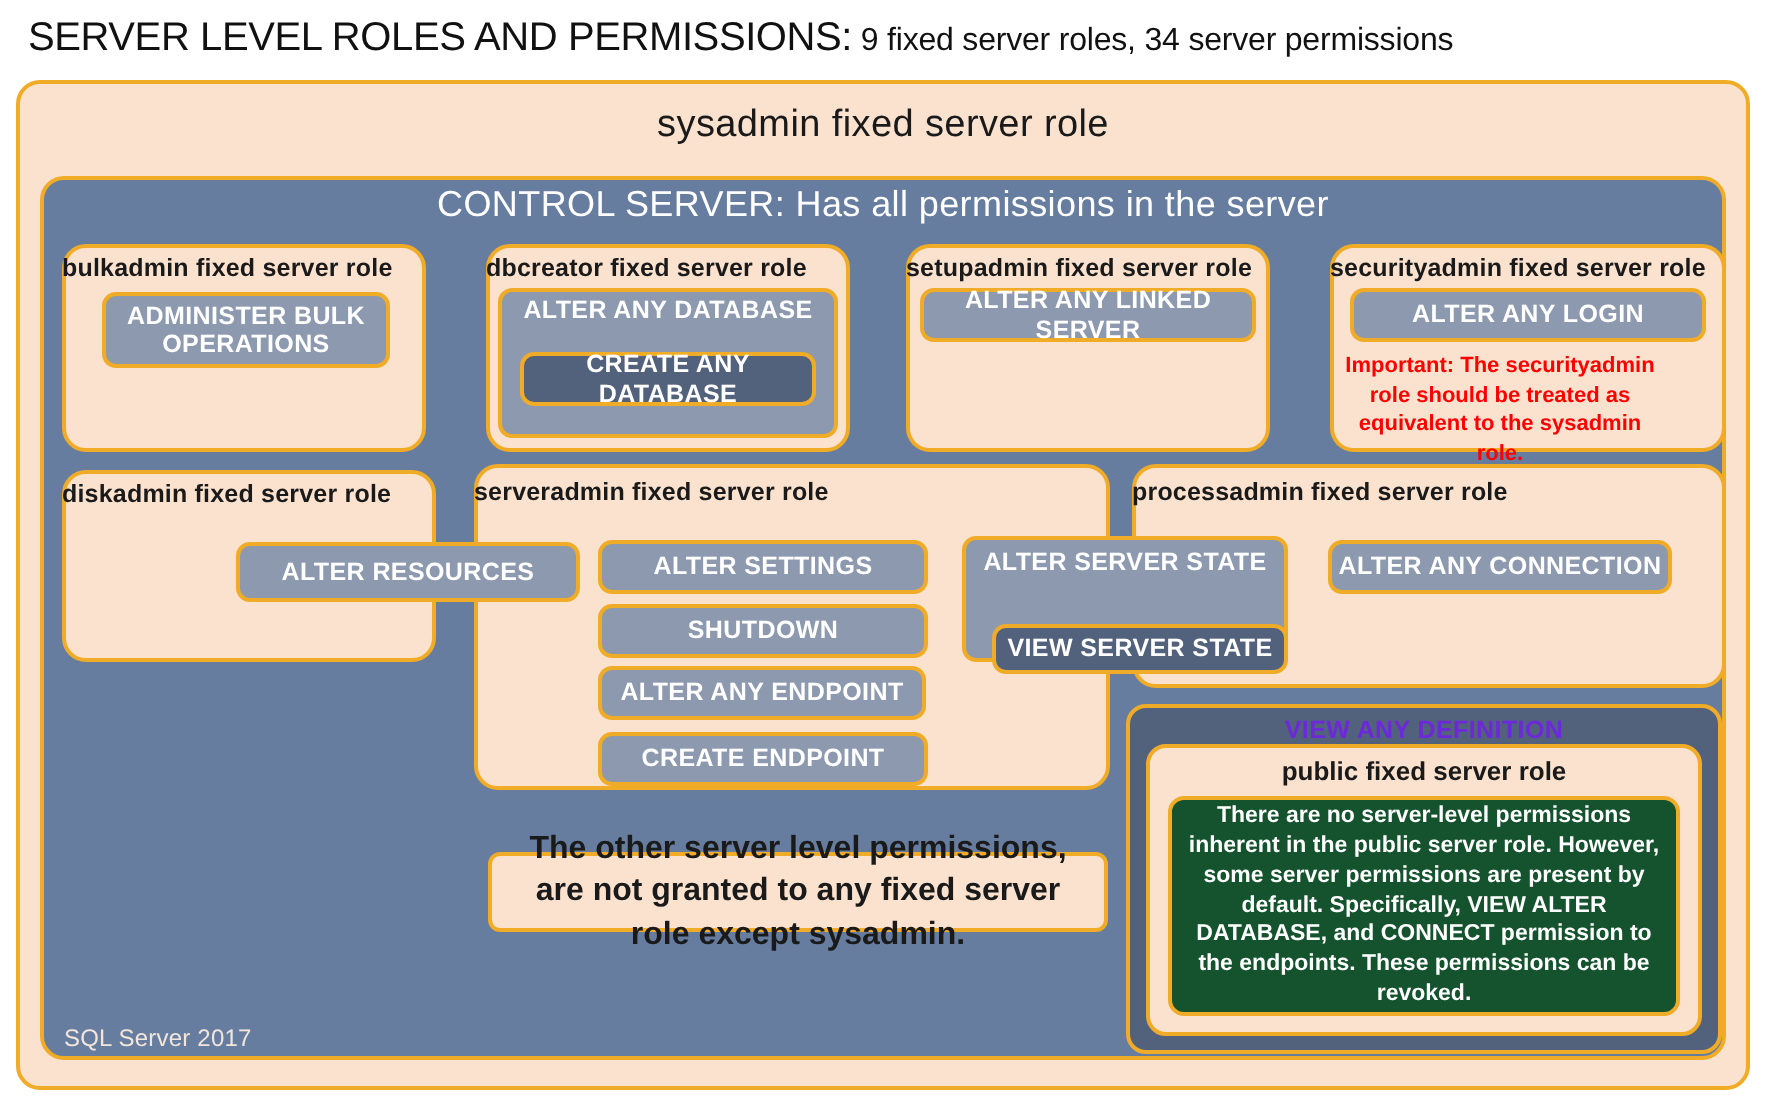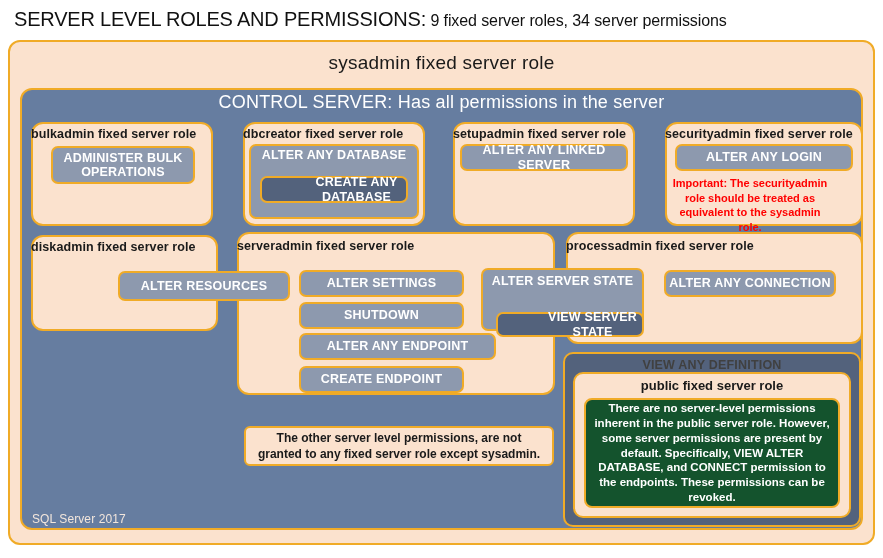--- a/index.html
+++ b/index.html
@@ -63,21 +63,20 @@
     font-weight: bold;
     display: flex;
     align-items: center;
     justify-content: center;
     text-align: center;
     line-height: 1.15;
     letter-spacing: 0.2px;
   }
   .perm-box.dark {
     background: #53627c;
-    padding-left: 45px;
   }
   .role-title {
     position: absolute;
     font-size: 12.5px;
     font-weight: bold;
     color: #1a1a1a;
     text-align: left;
     white-space: nowrap;
     letter-spacing: 0.1px;
   }
@@ -151,21 +150,21 @@
   #diskadmin-box  { left: 31px;  top: 235px; width: 187px; height: 96px; }
   #diskadmin-title { left: 31px; top: 240px; width: 187px; }
   #serveradmin-box { left: 237px; top: 232px; width: 318px; height: 163px; }
   #serveradmin-title { left: 237px; top: 239px; width: 344px; }
   #processadmin-box { left: 566px; top: 232px; width: 297px; height: 112px; }
   #processadmin-title { left: 566px; top: 239px; width: 297px; }
 
   #perm-alter-resources { left: 118px; top: 271px; width: 172px; height: 30px; }
   #perm-alter-settings  { left: 299px; top: 270px; width: 165px; height: 27px; }
   #perm-shutdown        { left: 299px; top: 302px; width: 165px; height: 27px; }
-  #perm-alter-any-endpoint { left: 299px; top: 333px; width: 197px; height: 27px; }
+  #perm-alter-any-endpoint { left: 299px; top: 333px; width: 164px; height: 27px; }
   #perm-create-endpoint { left: 299px; top: 366px; width: 165px; height: 27px; }
 
   #perm-alter-server-state-group {
     position: absolute;
     left: 481px; top: 268px; width: 163px; height: 63px;
     background: #8d99ae;
     border: 2px solid #f0ab27;
     border-radius: 7px;
     box-sizing: border-box;
   }
@@ -186,41 +185,41 @@
     position: absolute;
     left: 244px; top: 426px; width: 310px; height: 40px;
     background: #fbe2ce;
     border: 2px solid #f0ab27;
     border-radius: 6px;
     box-sizing: border-box;
     display: flex;
     align-items: center;
     justify-content: center;
     text-align: center;
-    font-size: 12px;
+    font-size: 16px;
     font-weight: bold;
     color: #1a1a1a;
     line-height: 1.35;
     padding: 0 8px;
   }
 
   
   #view-any-definition-box {
     position: absolute;
     left: 563px; top: 352px; width: 298px; height: 175px;
     background: #53627c;
     border: 2px solid #f0ab27;
     border-radius: 10px;
     box-sizing: border-box;
   }
   #view-any-definition-label {
     position: absolute;
     left: 563px; top: 358px; width: 298px;
     text-align: center;
-    color: #404040;
+    color: #6d28d9;
     font-size: 12.5px;
     font-weight: bold;
     letter-spacing: 0.2px;
   }
   #public-role-box {
     position: absolute;
     left: 573px; top: 372px; width: 278px; height: 146px;
     background: #fbe2ce;
     border: 2px solid #f0ab27;
     border-radius: 10px;

